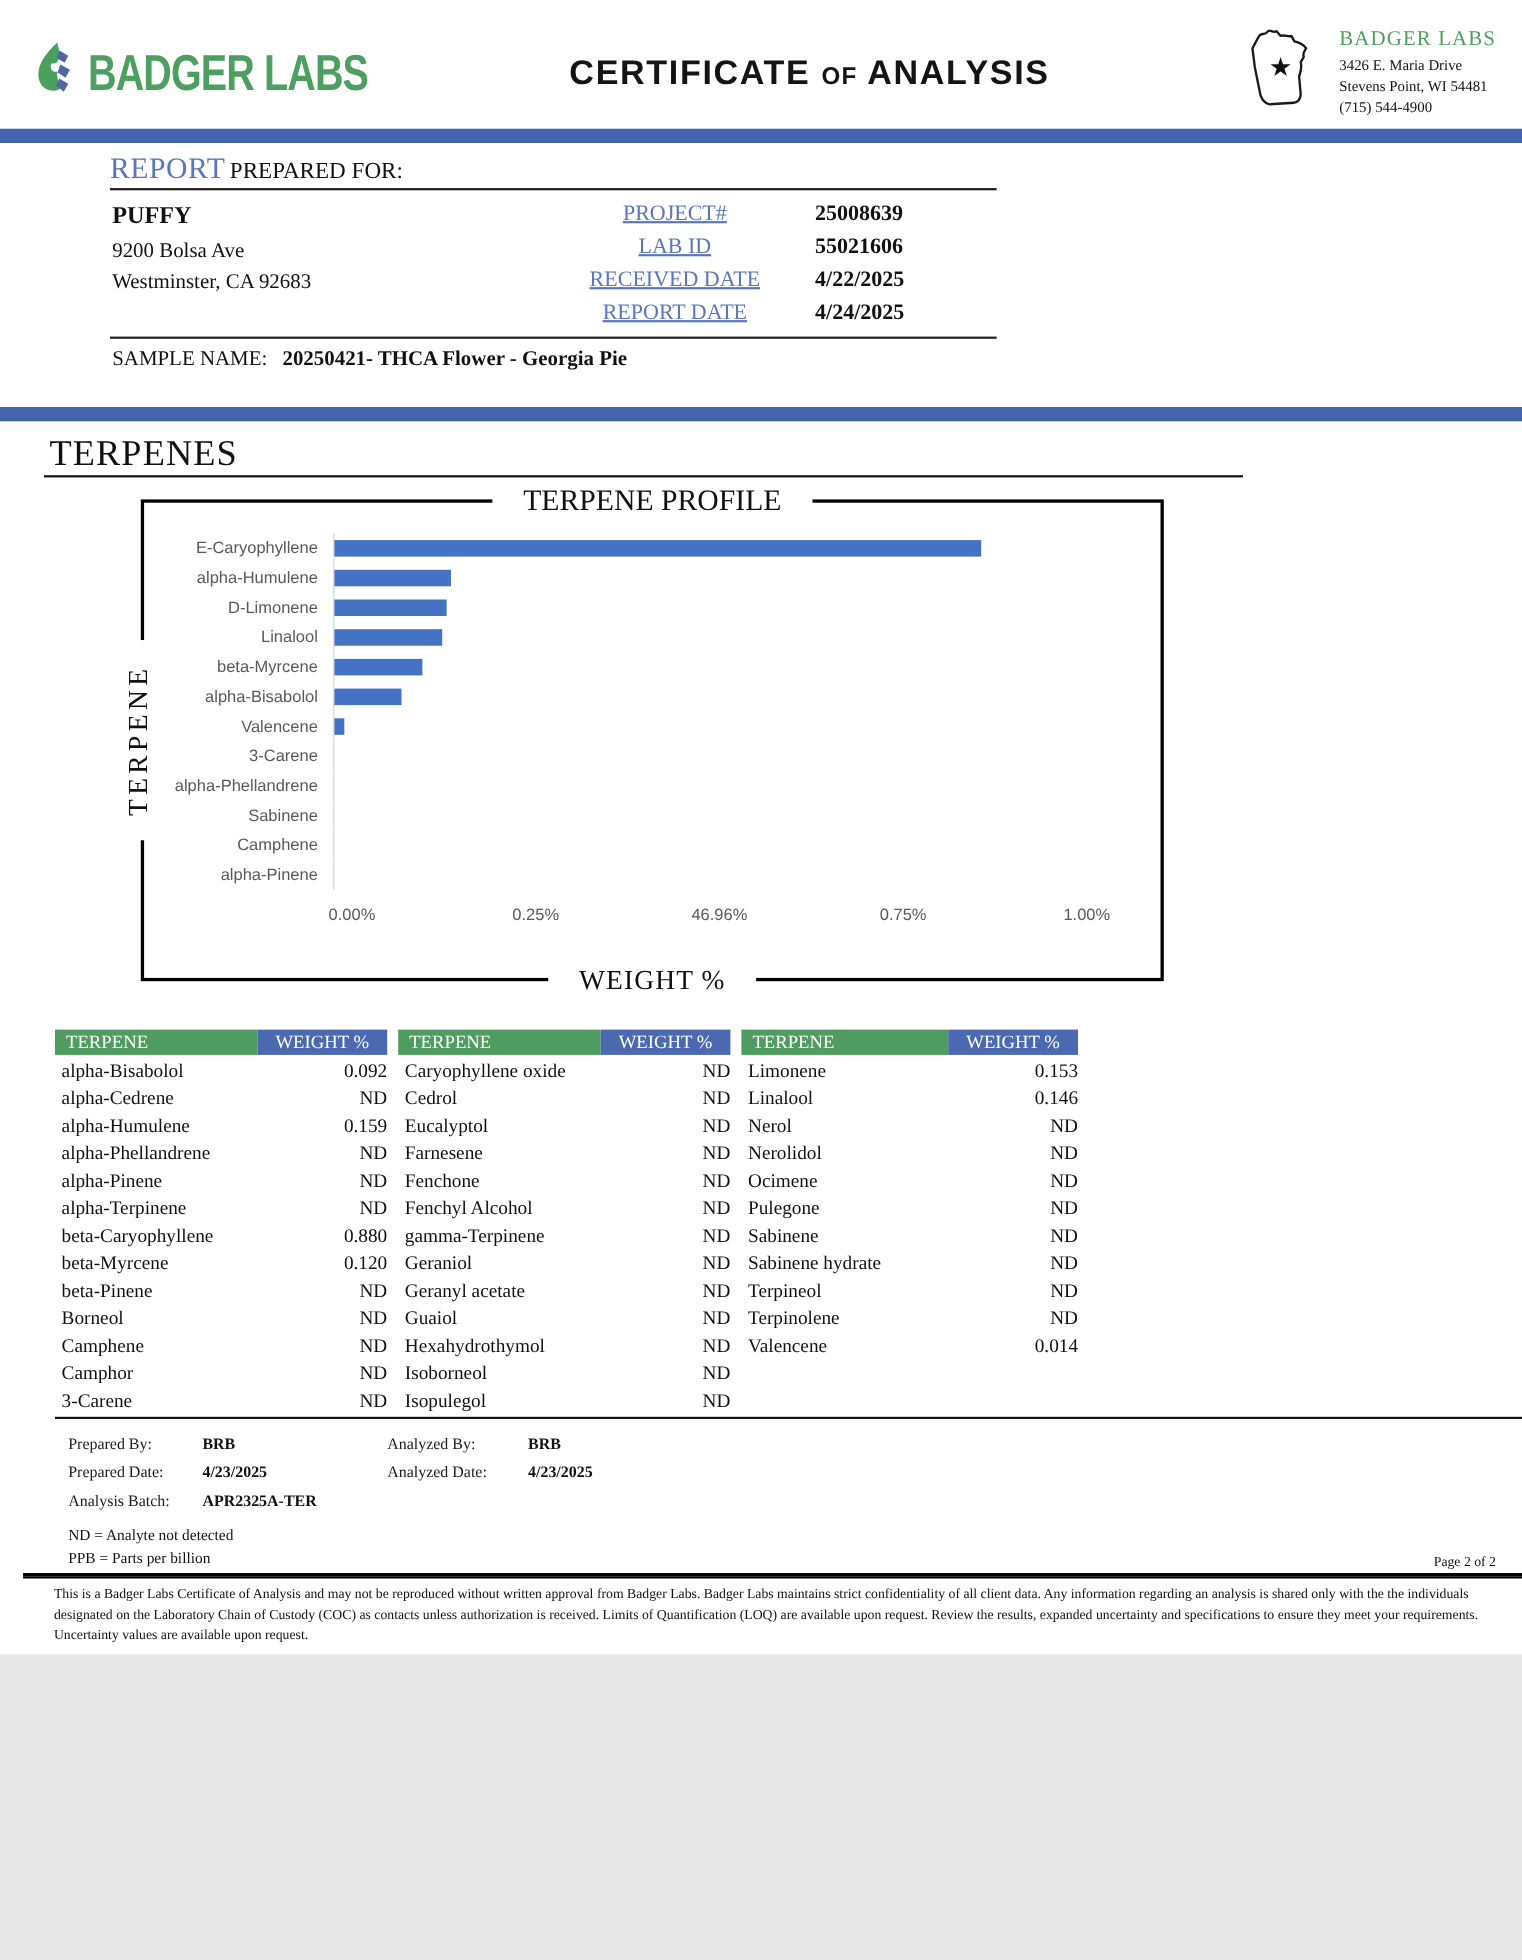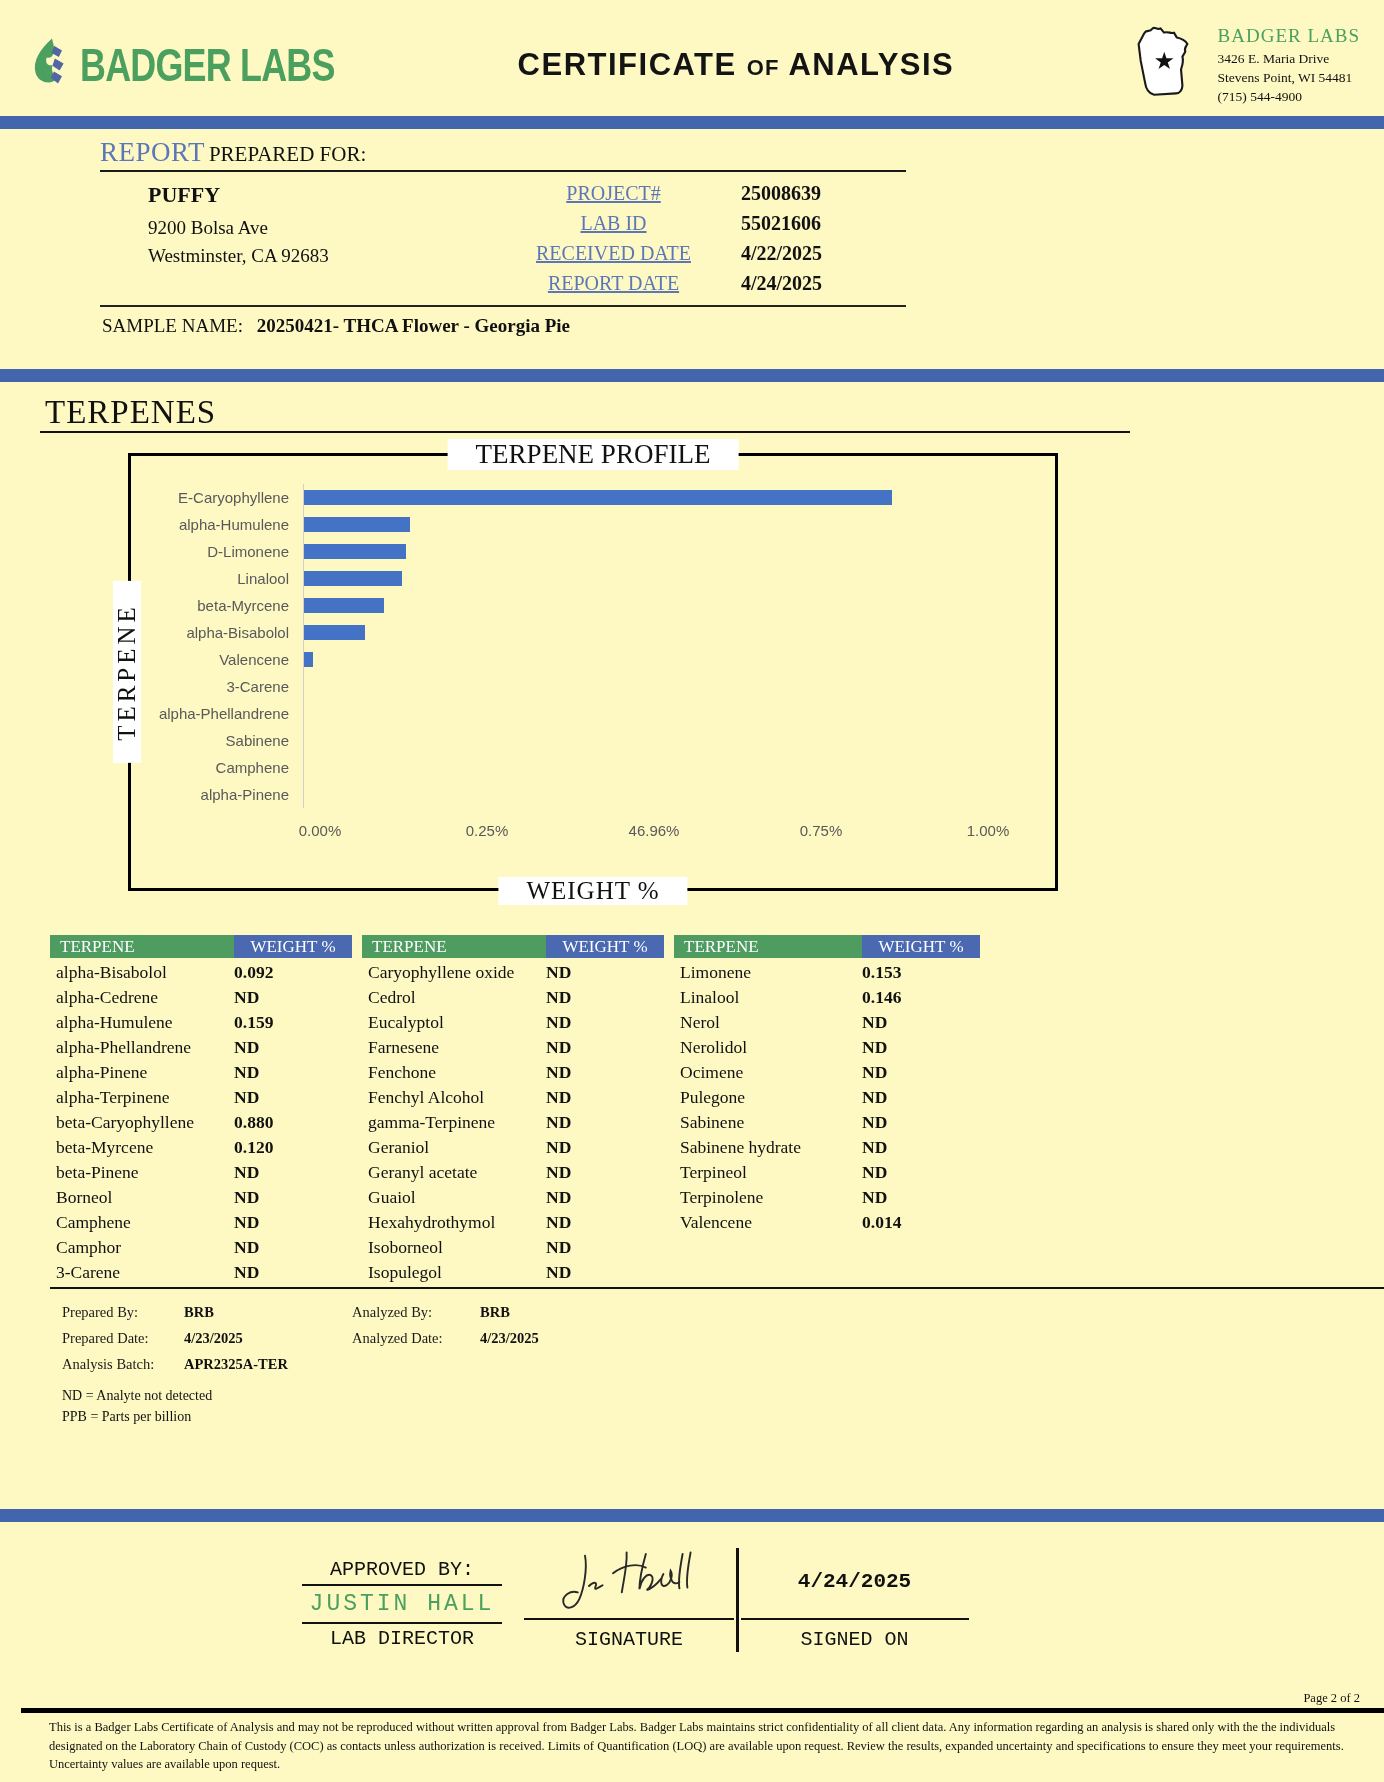--- a/index.html
+++ b/index.html
@@ -1,36 +1,36 @@
 <!DOCTYPE html>
 <html><head>
 <meta charset="utf-8">
 <style>
   * { box-sizing: border-box; margin: 0; padding: 0; }
   body { background: #e8e8e8; font-family: "Liberation Serif", serif; }
-  .page { position: relative; width: 1384px; height: 1782px; background: #fef9c3; margin: 0 auto; overflow: hidden; color: #111; }
+  .page { position: relative; width: 1384px; height: 1504px; background: #ffffff; margin: 0 auto; overflow: hidden; color: #111; }
 
   
   .hdr { display: flex; align-items: center; padding: 22px 24px 8px 30px; }
   .hdr-left { display: flex; align-items: center; gap: 10px; }
   .brand { font-family: "Liberation Sans", sans-serif; font-weight: bold; font-size: 46px; color: #4BA05F; letter-spacing: -1px; transform: scaleX(0.78); transform-origin: left center; white-space: nowrap; }
   .hdr-title { flex: 1; text-align: center; font-family: "Liberation Sans", sans-serif; font-weight: bold; font-size: 31px; letter-spacing: 1.5px; color: #141414; white-space: nowrap; margin-left: -60px; }
   .hdr-title .of { font-size: 22px; text-transform: uppercase; letter-spacing: 1px; }
   .hdr-right { display: flex; align-items: center; gap: 6px; }
   .lab-info { font-size: 13.5px; line-height: 1.4; color: #111; }
   .lab-name { font-size: 19px; letter-spacing: 1px; color: #4BA05F; margin-bottom: 1px; }
 
   .blue-bar { height: 13px; background: #4265AE; width: 100%; }
 
   
   .report { margin: 8px 0 0 100px; width: 806px; }
   .report-heading { border-bottom: 2.5px solid #1a1a1a; padding-bottom: 2px; }
   .rh-blue { color: #5C77B8; font-size: 27px; letter-spacing: 0.5px; }
   .rh-rest { font-size: 21px; color: #111; }
-  .report-body { display: flex; justify-content: space-between; padding: 10px 0 4px 2px; margin-left: 46px; }
+  .report-body { display: flex; justify-content: space-between; padding: 10px 0 4px 2px; }
   .client-name { font-weight: bold; font-size: 22px; margin-bottom: 6px; }
   .client-line { font-size: 19px; line-height: 1.45; }
   .fields { display: grid; grid-template-columns: 235px 165px; column-gap: 10px; row-gap: 7px; align-content: start; }
   .f-label { color: #5C77B8; font-size: 20px; text-align: center; white-space: nowrap; text-decoration: underline; }
   .f-value { font-weight: bold; font-size: 20px; }
   .sample-row { border-top: 2px solid #222; margin-top: 6px; padding: 8px 0 2px 2px; font-size: 19px; }
   .sample-label { display: inline-block; width: 150px; }
   .sample-value { font-weight: 600; }
 
   .bar2 { margin-top: 30px; }
@@ -50,21 +50,21 @@
   .c-bar { height: 15px; background: #4472C4; }
   .chart-ticks { position: relative; margin-left: 189px; height: 24px; margin-top: 14px; font-family: "Liberation Sans", sans-serif; font-size: 15px; color: #595959; }
   .tick { position: absolute; transform: translateX(-50%); white-space: nowrap; }
 
   
   .terp-table { margin: 44px 0 0 50px; display: grid; grid-template-columns: 184px 118px 10px 184px 118px 10px 188px 118px; border-bottom: 2.5px solid #111; padding-bottom: 2px; }
   .th { color: #fff; font-size: 17px; height: 23px; line-height: 23px; margin-bottom: 2px; }
   .th-terp { background: #4E9C60; padding-left: 10px; }
   .th-wt { background: #4A69B1; text-align: center; }
   .td-name { font-size: 17.5px; height: 25px; line-height: 25px; padding-left: 6px; white-space: nowrap; }
-  .td-val { font-size: 17.5px; font-weight: bold; height: 25px; line-height: 25px; text-align: left; }
+  .td-val { font-size: 17.5px; font-weight: normal; height: 25px; line-height: 25px; text-align: right; }
 
   
   .analysis { margin: 10px 0 0 62px; font-size: 14.5px; }
   .an-grid { display: grid; grid-template-columns: 122px 168px 128px 200px; line-height: 1.8; }
   .an-label { color: #1a1a1a; }
   .an-val { font-weight: bold; }
   .an-lines { margin-top: 8px; font-size: 14px; line-height: 1.5; }
 
   .bar3 { margin-top: 82px; }
 

